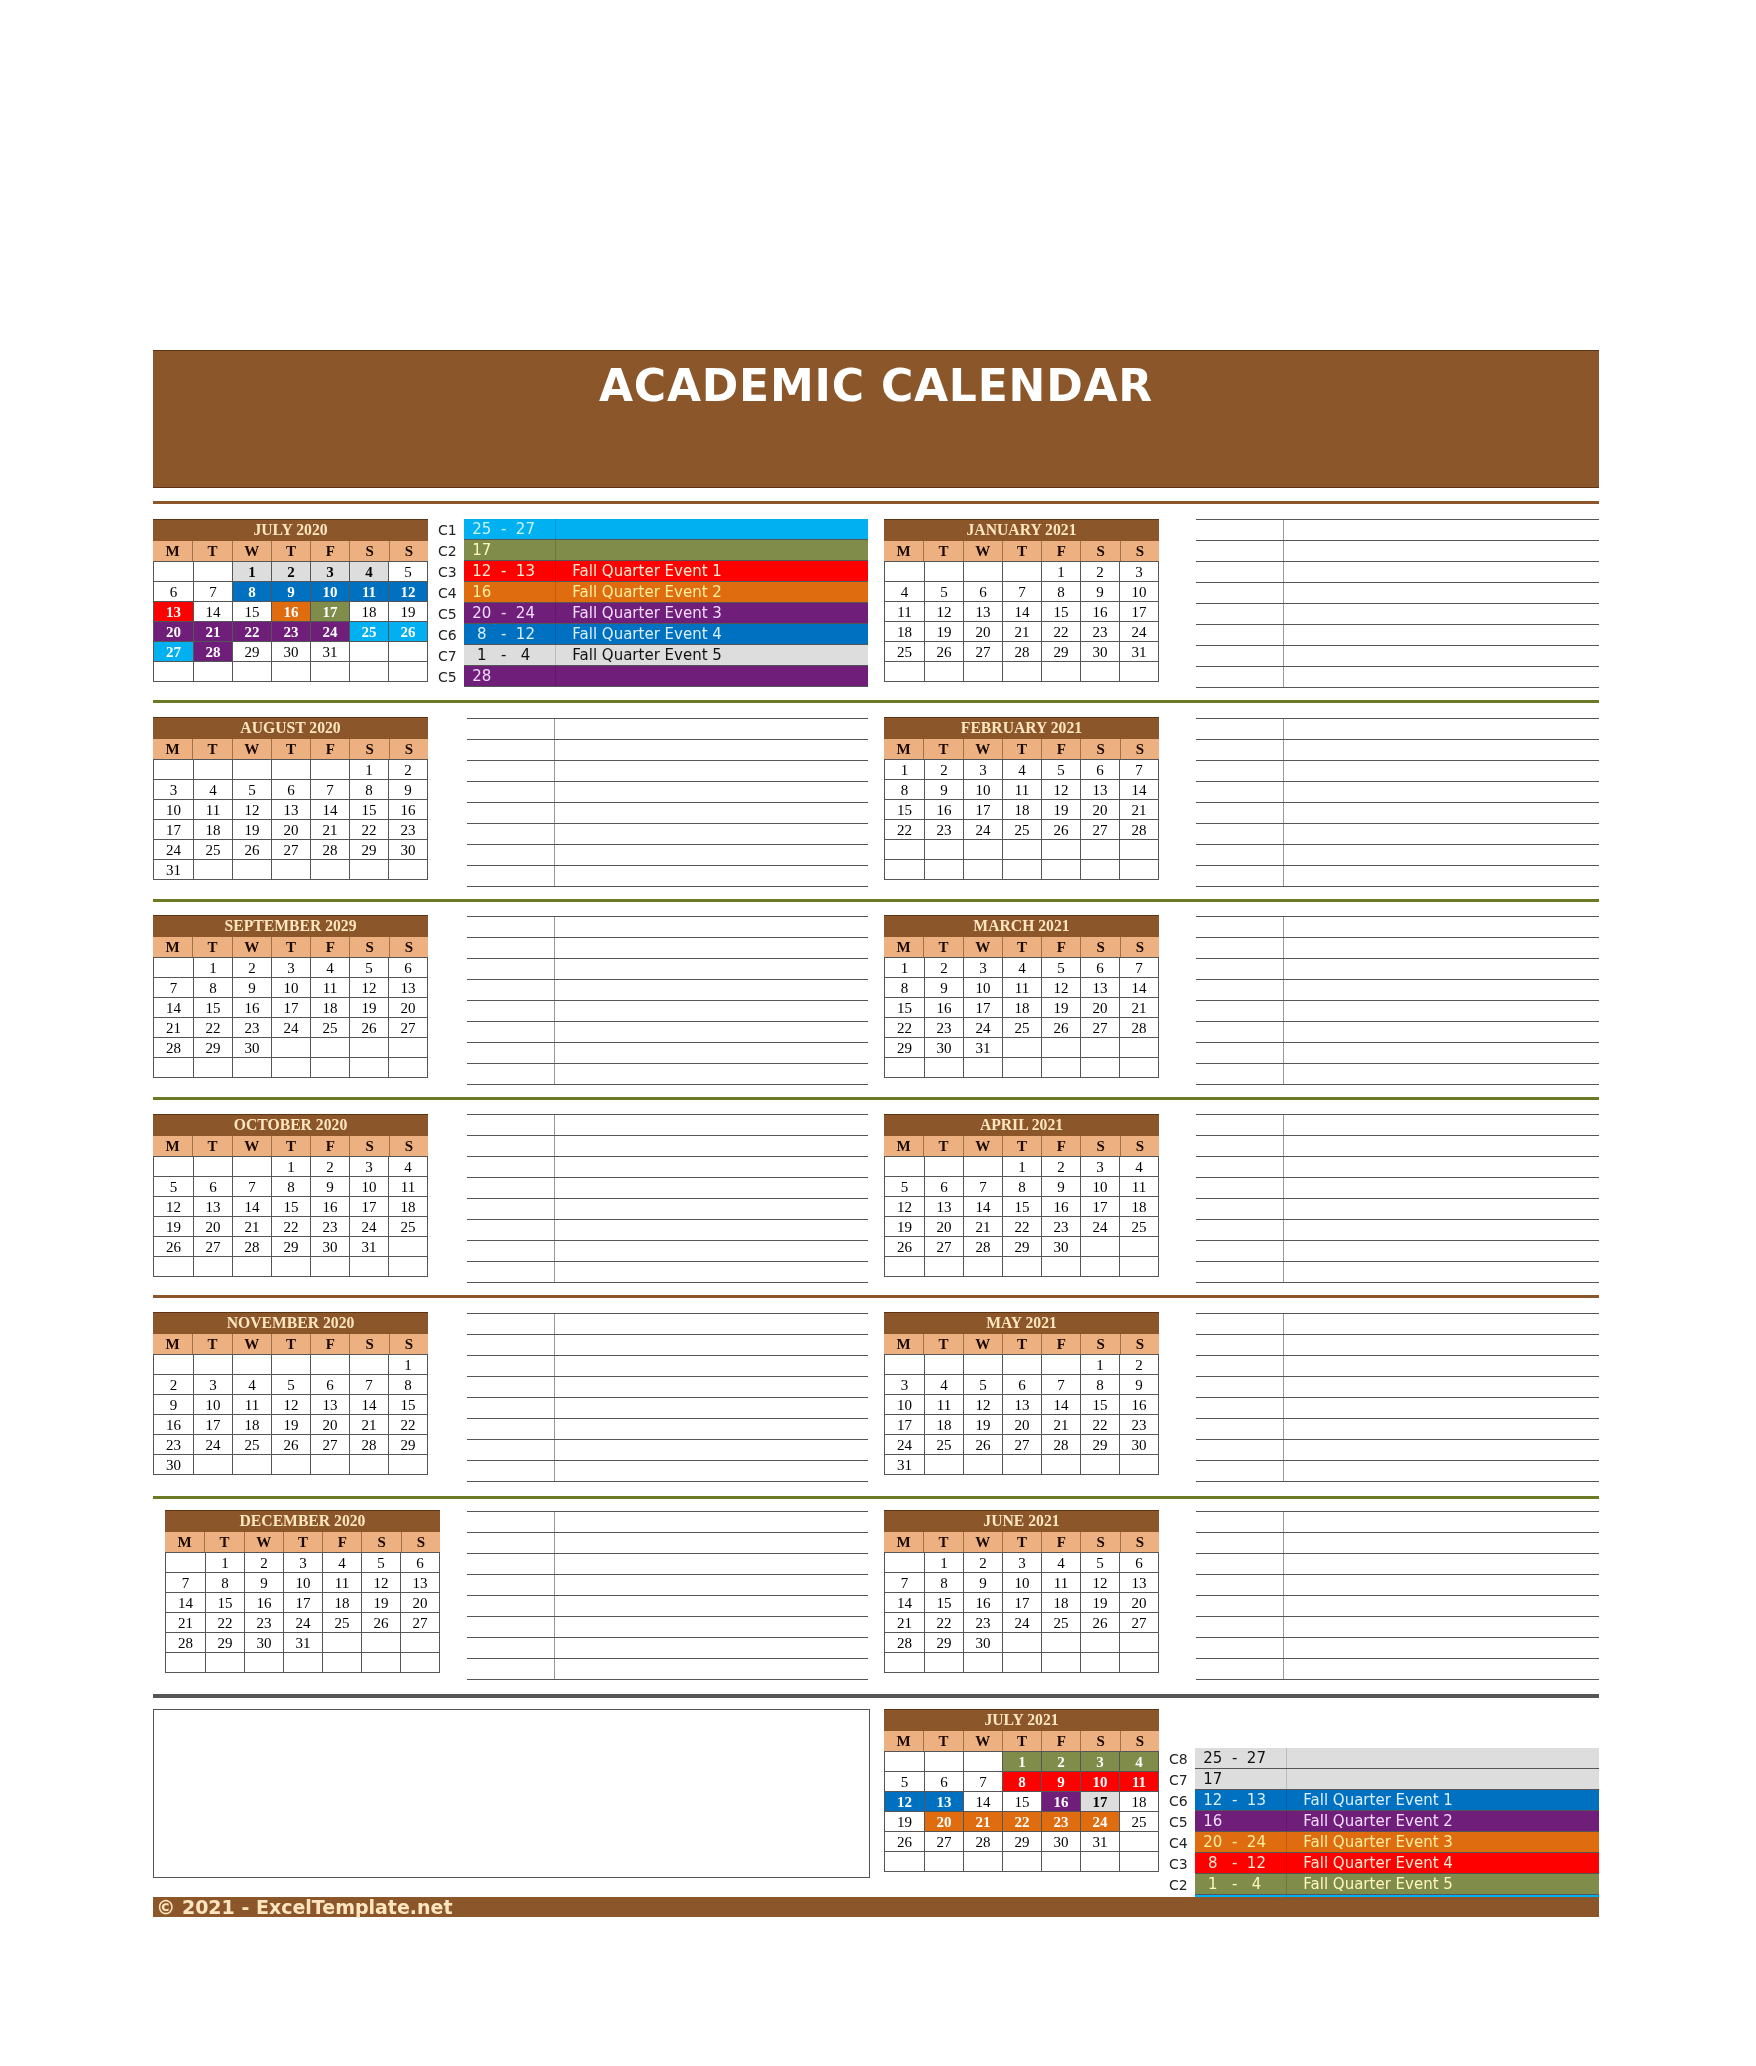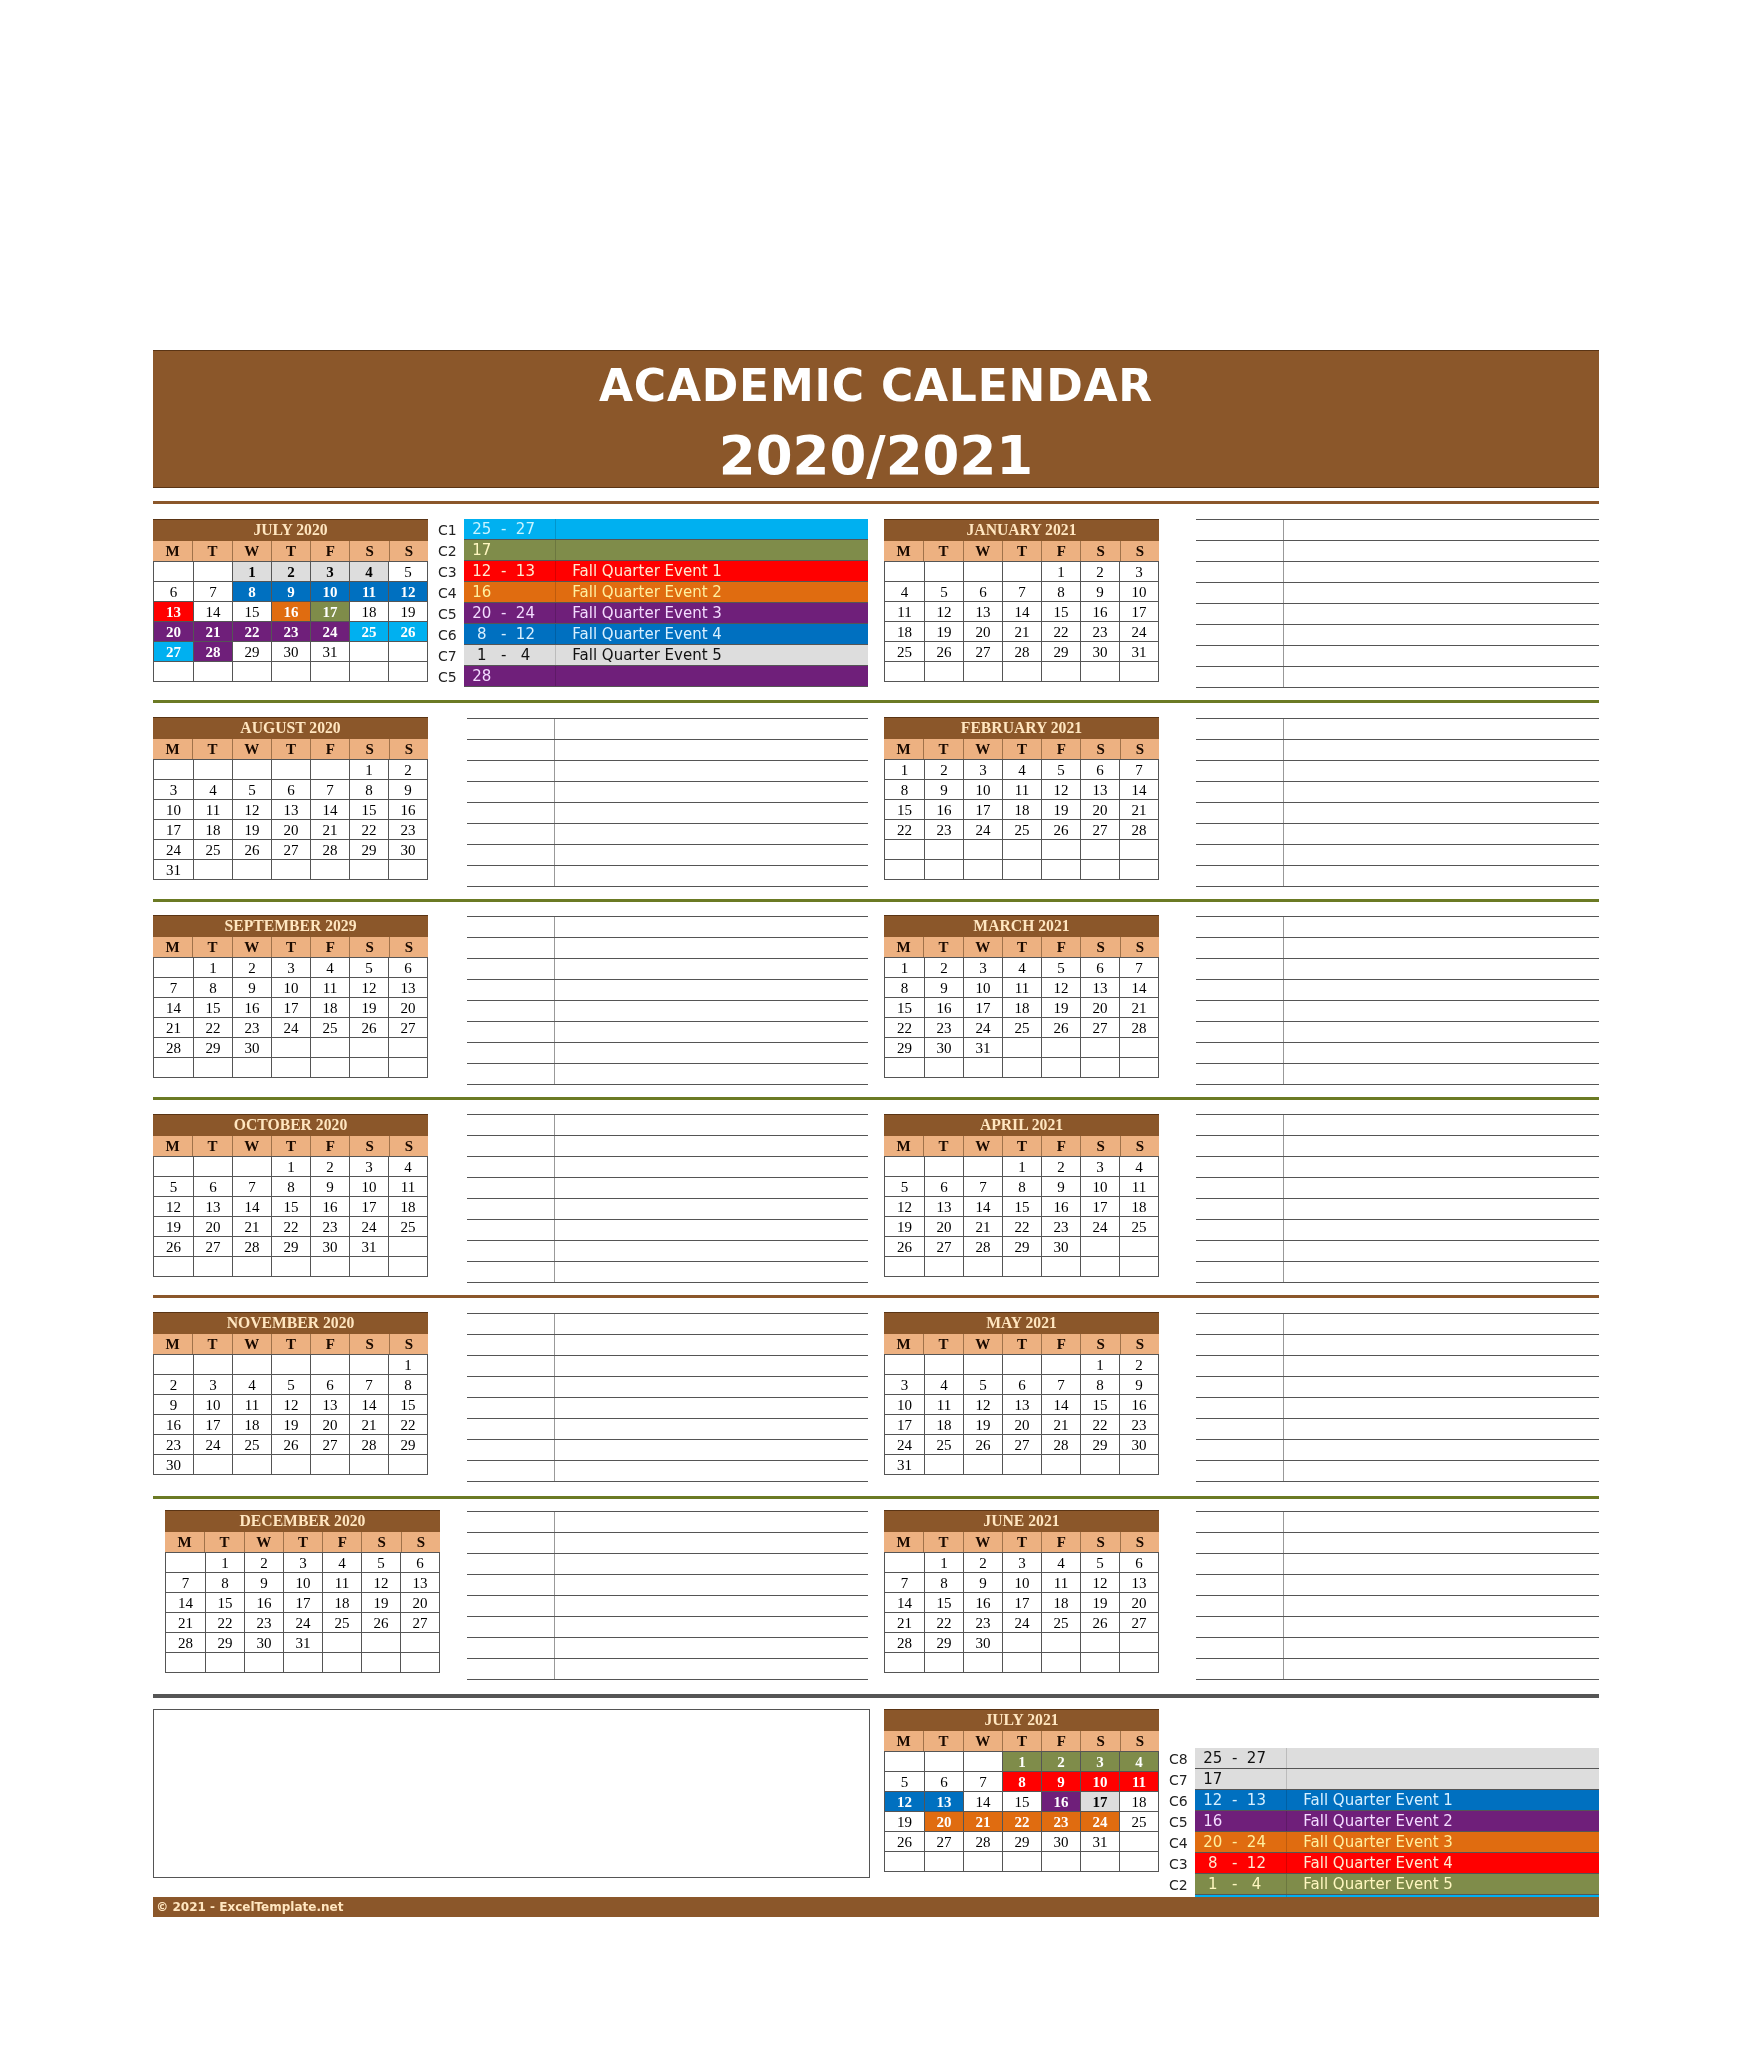--- a/index.html
+++ b/index.html
@@ -29,28 +29,27 @@
   .ev-band { flex:1; height:100%; display:flex; align-items:center; border-bottom:1.2px solid #555; box-sizing:border-box; }
   .ev-dates { width:83px; padding-left:8.3px; white-space:pre; }
   .ev-title { flex:1; padding-left:16px; border-left:0.8px solid rgba(0,0,0,0.15); height:100%; display:flex; align-items:center; }
 
   .notes { position:absolute; }
   .notes .nrow { height:20px; border-bottom:1.7px solid #555; display:flex; }
   .notes .nrow .c1 { width:87px; border-right:0.8px solid #999; height:100%; }
   .notes .first { border-top:1.7px solid #555; }
 
   .notesbox { left:153px; top:1709px; width:717px; height:169px; border:1.2px solid #555; box-sizing:border-box; }
-  .footer { left:153px; top:1897px; width:1446px; height:20px; background:#8B572A; color:#ffe6c0; font-weight:bold; font-size:12px; line-height:20px; padding-left:3.3px; box-sizing:border-box; }
+  .footer { left:153px; top:1897px; width:1446px; height:20px; background:#8B572A; color:#ffe6c0; font-weight:bold; font-size:19px; line-height:20px; padding-left:3.3px; box-sizing:border-box; }
 </style>
 </head>
 <body>
 
 <div class="abs banner">
   <div class="t1">ACADEMIC CALENDAR</div>
-  <div class="t2">2020/2021</div>
 </div>
 <div class="abs sep brown" style="top:501px;height:2.5px;"></div>
 
 <div class="abs sep olive" style="top:700px;"></div>
 <div class="abs sep olive" style="top:899px;"></div>
 <div class="abs sep olive" style="top:1097px;"></div>
 <div class="abs sep brown" style="top:1295px;"></div>
 <div class="abs sep olive" style="top:1496px;"></div>
 <div class="abs sep gray" style="top:1694px;height:3.7px;"></div>
 

